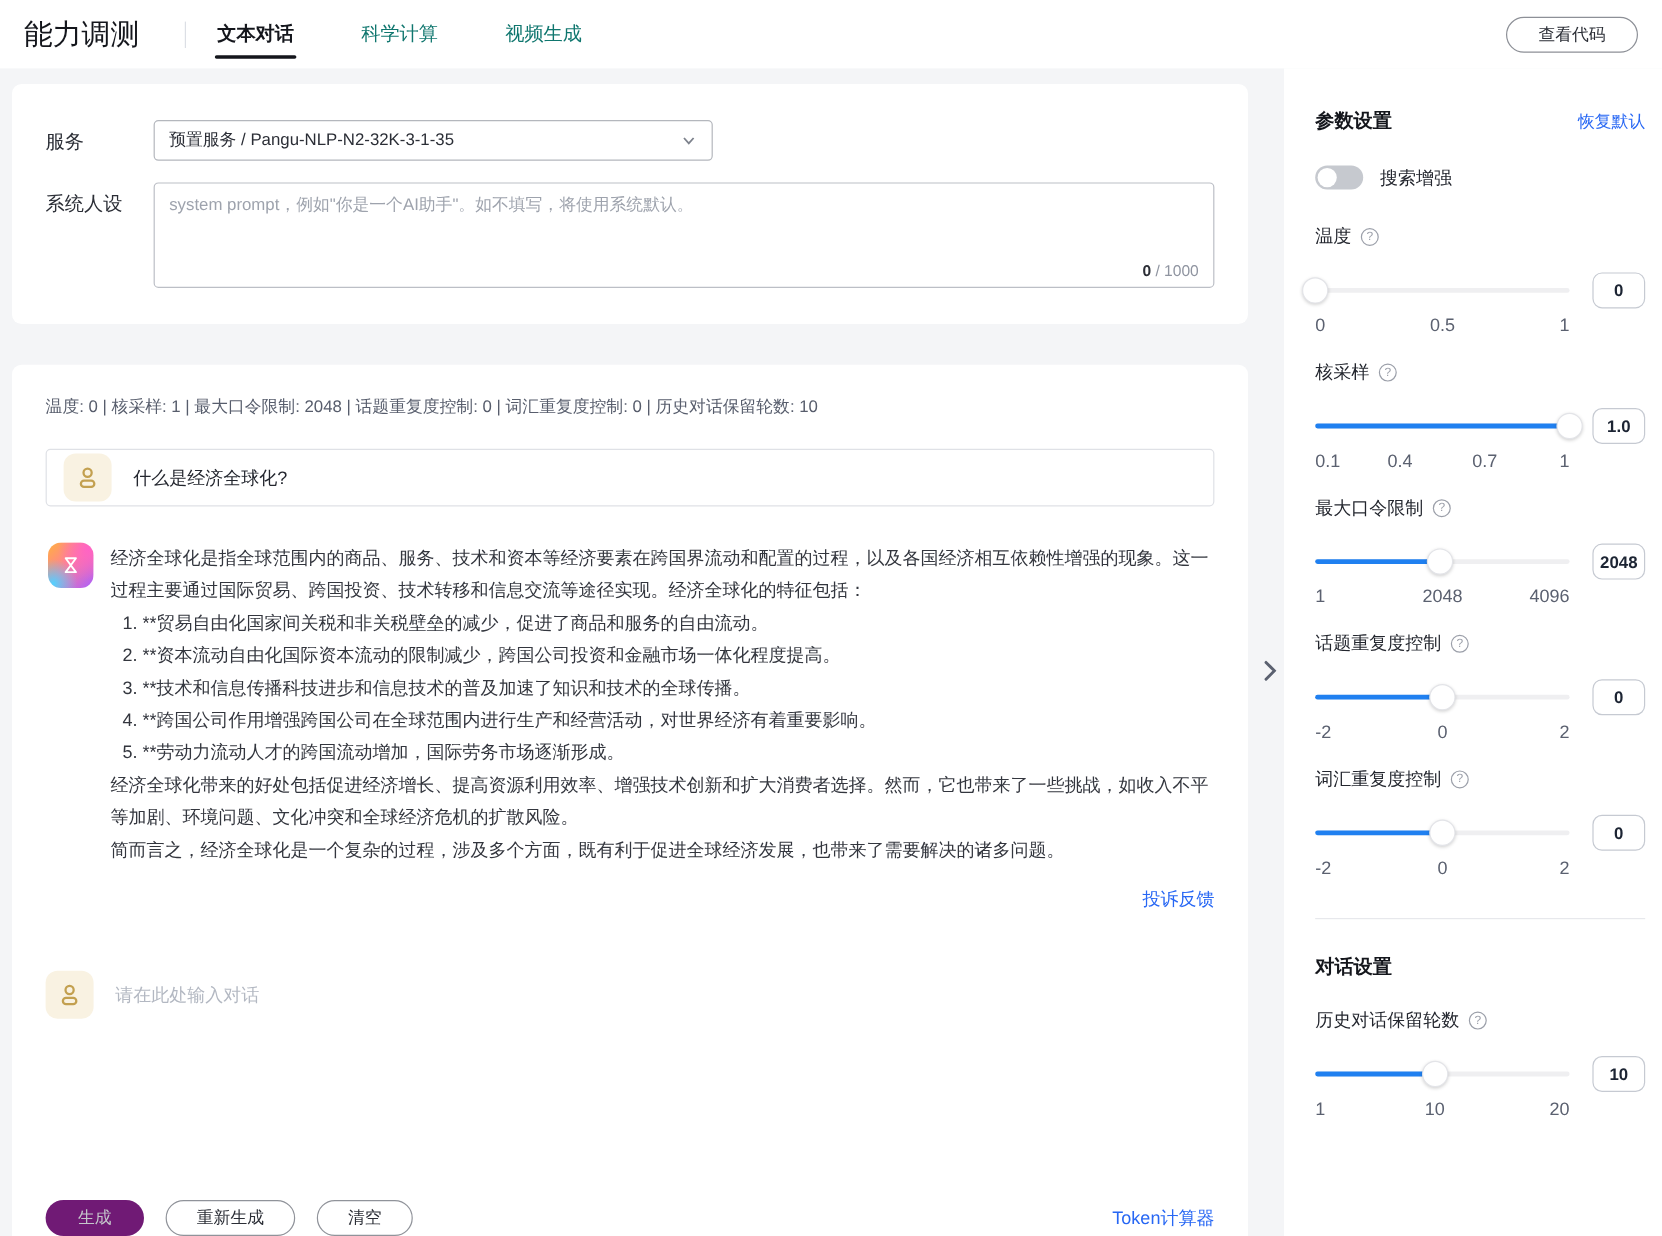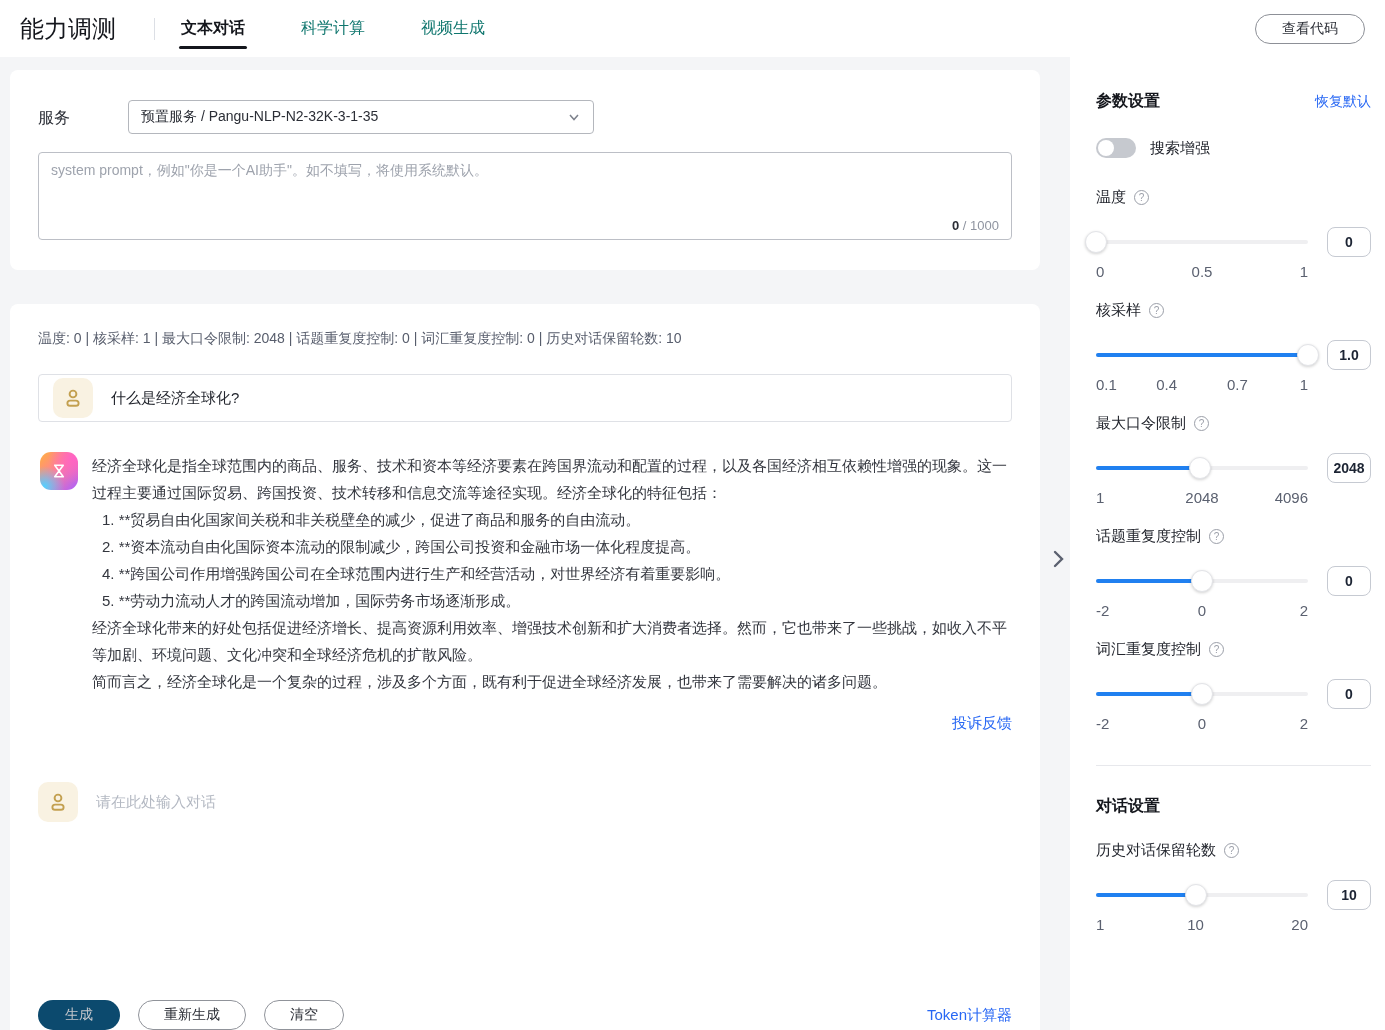--- a/index.html
+++ b/index.html
@@ -83,21 +83,21 @@
   .chat-footer {
     position:absolute; left:28px; right:28px; bottom:14px;
     display:flex; align-items:center; gap:18px;
   }
   .btn-pill {
     height:30px; border-radius:16px; padding:0 25px; font-size:14px;
     display:flex; align-items:center; cursor:pointer; background:#fff;
     border:1px solid #90939a; color:#2b2e36; font-family:inherit;
   }
   .btn-disabled {
-    background:#0c4a6e; border:none; color:#c4c6cb; cursor:default; padding:0 27px;
+    background:#701a75; border:none; color:#c4c6cb; cursor:default; padding:0 27px;
   }
   .token-link { margin-left:auto; font-size:15px; }
   
   .sidebar {
     position:absolute; left:1070px; top:57px; width:315px; height:973px;
     background:#fff; padding:34px 14px 0 26px;
   }
   .sidebar-head { display:flex; align-items:center; margin-bottom:26px; }
   .sidebar-title { font-size:16px; font-weight:bold; color:#14161c; }
   .reset-link { margin-left:auto; font-size:14px; }
@@ -169,20 +169,21 @@
     <div class="select-box">
       <span>预置服务 / Pangu-NLP-N2-32K-3-1-35</span>
       <span class="caret">
         <svg width="14" height="14" viewBox="0 0 14 14">
             <polyline points="3,5 7,9.5 11,5" fill="none" stroke="#7d828c" stroke-width="1.5"></polyline>
           </svg>
       </span>
     </div>
   </div>
   <div class="form-row">
+    <div class="form-label">系统人设</div>
     <div class="textarea-wrap">
       <textarea placeholder="system prompt，例如&quot;你是一个AI助手&quot;。如不填写，将使用系统默认。" style=""></textarea>
       <div class="char-counter">
         <span class="count">0</span><span> / </span><span>1000</span>
       </div>
     </div>
   </div>
 </div>
 
 <div class="card card-chat">
@@ -202,20 +203,21 @@
     <div class="avatar-ai">
       <svg width="22" height="22" viewBox="0 0 36 36" fill="none">
         <path d="M11 8.5 H25 L18 18 L25 27.5 H11 L18 18 Z" stroke="#ffffff" stroke-width="2.6" stroke-linejoin="round"></path>
       </svg>
     </div>
     <div class="ai-body">
       <div class="ai-line">经济全球化是指全球范围内的商品、服务、技术和资本等经济要素在跨国界流动和配置的过程，以及各国经济相互依赖性增强的现象。这一过程主要通过国际贸易、跨国投资、技术转移和信息交流等途径实现。经济全球化的特征包括：</div>
       <div class="ai-list">
           <div class="ai-line">1. **贸易自由化国家间关税和非关税壁垒的减少，促进了商品和服务的自由流动。</div>
           <div class="ai-line">2. **资本流动自由化国际资本流动的限制减少，跨国公司投资和金融市场一体化程度提高。</div>
+          <div class="ai-line">3. **技术和信息传播科技进步和信息技术的普及加速了知识和技术的全球传播。</div>
           <div class="ai-line">4. **跨国公司作用增强跨国公司在全球范围内进行生产和经营活动，对世界经济有着重要影响。</div>
           <div class="ai-line">5. **劳动力流动人才的跨国流动增加，国际劳务市场逐渐形成。</div>
         </div>
       <div class="ai-line">经济全球化带来的好处包括促进经济增长、提高资源利用效率、增强技术创新和扩大消费者选择。然而，它也带来了一些挑战，如收入不平等加剧、环境问题、文化冲突和全球经济危机的扩散风险。</div>
       <div class="ai-line">简而言之，经济全球化是一个复杂的过程，涉及多个方面，既有利于促进全球经济发展，也带来了需要解决的诸多问题。</div>
       <div class="feedback-row">
         <a class="blue-link">投诉反馈</a>
       </div>
     </div>
   </div>

